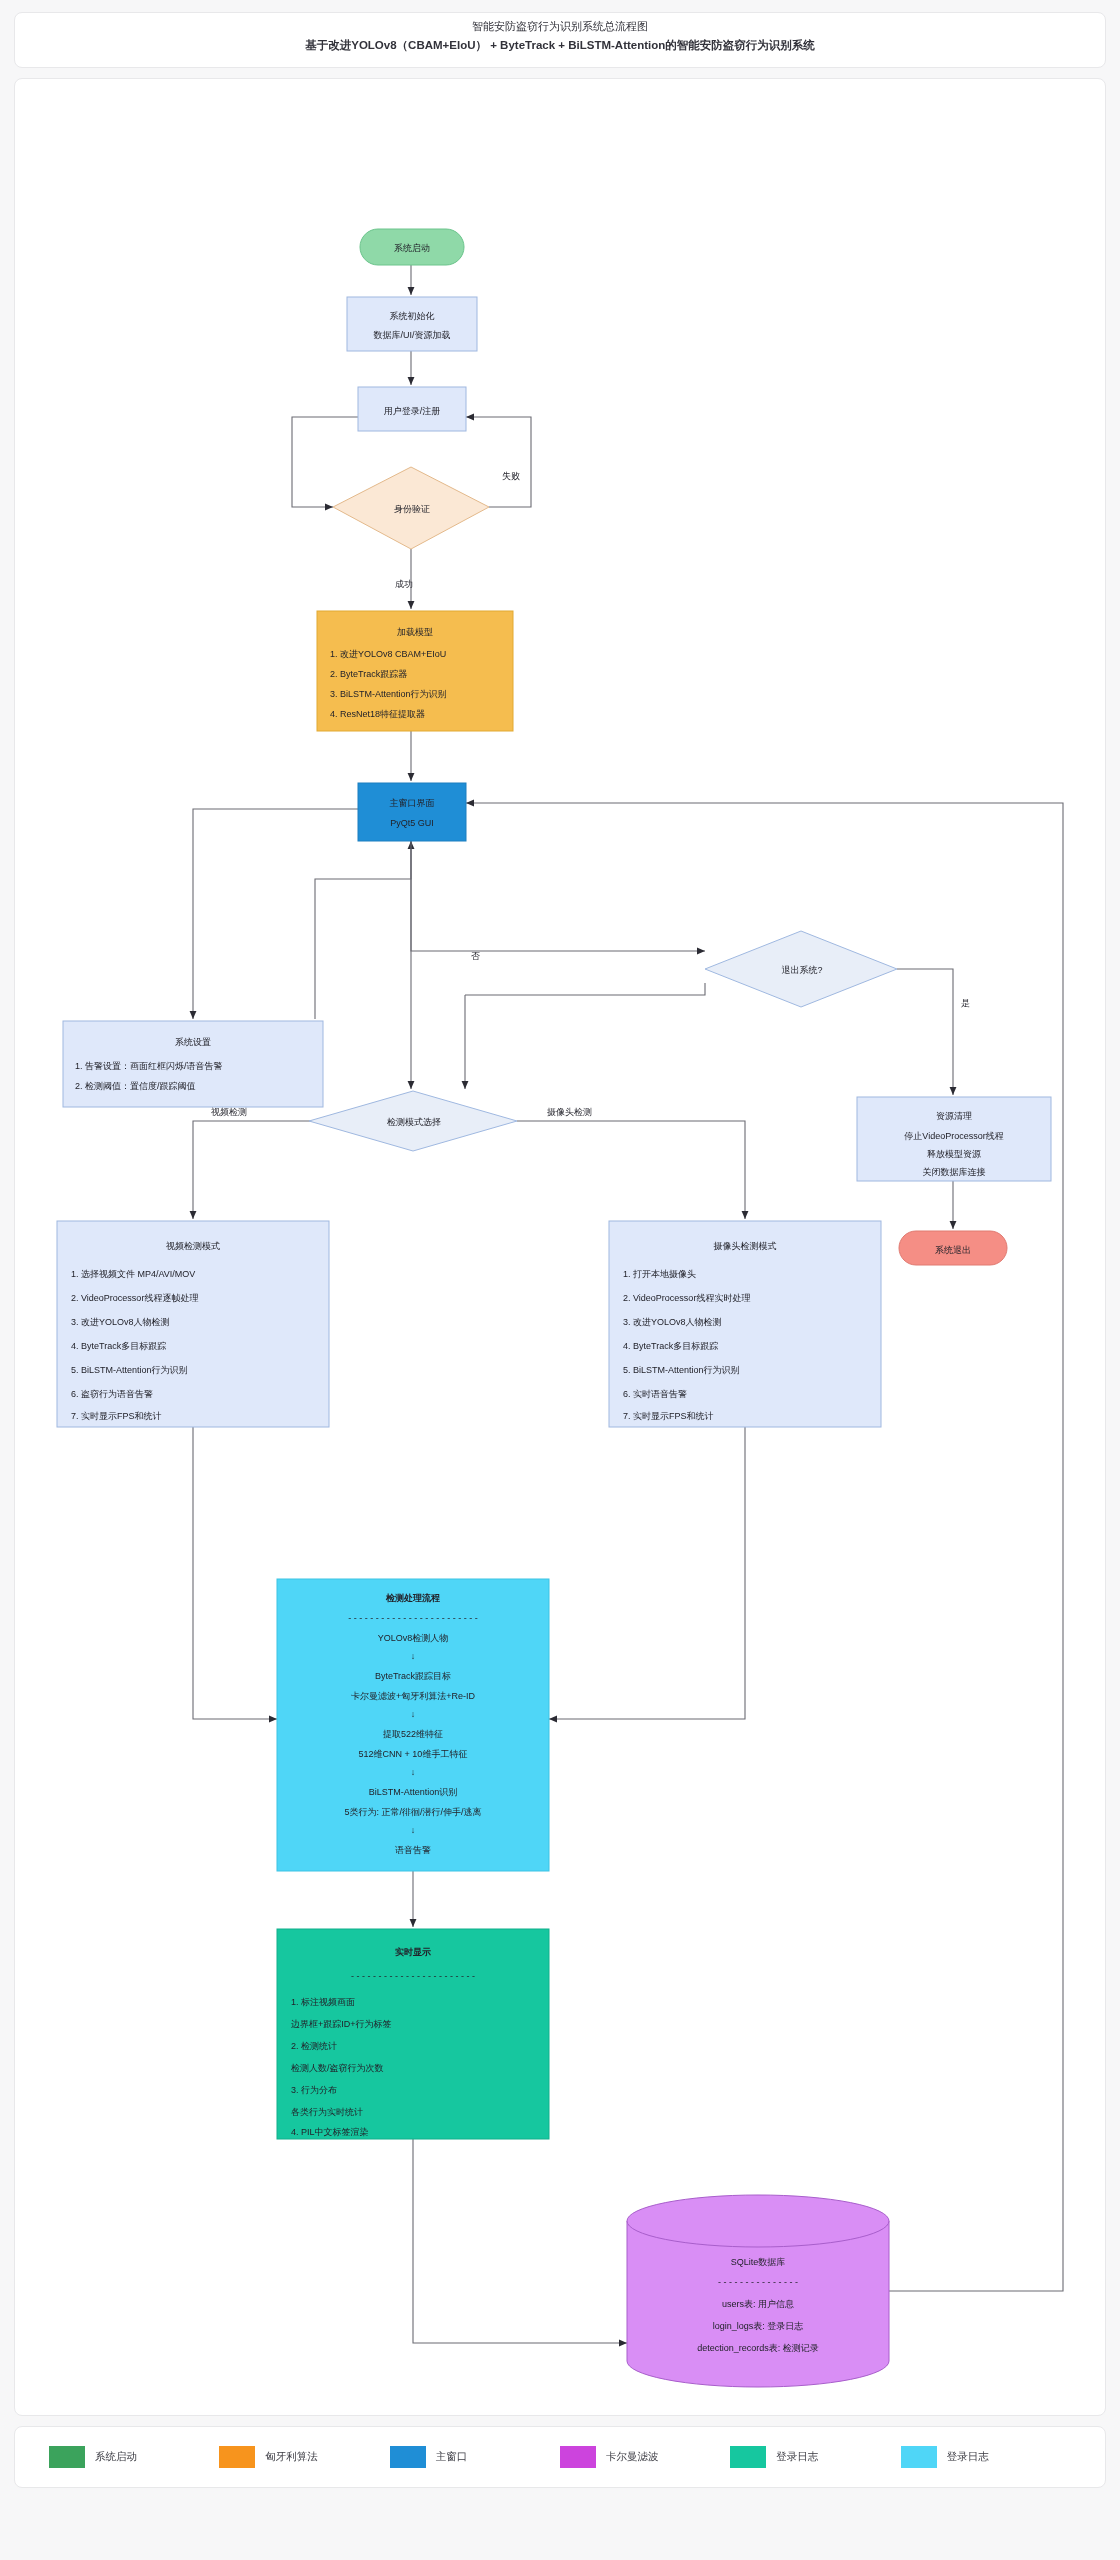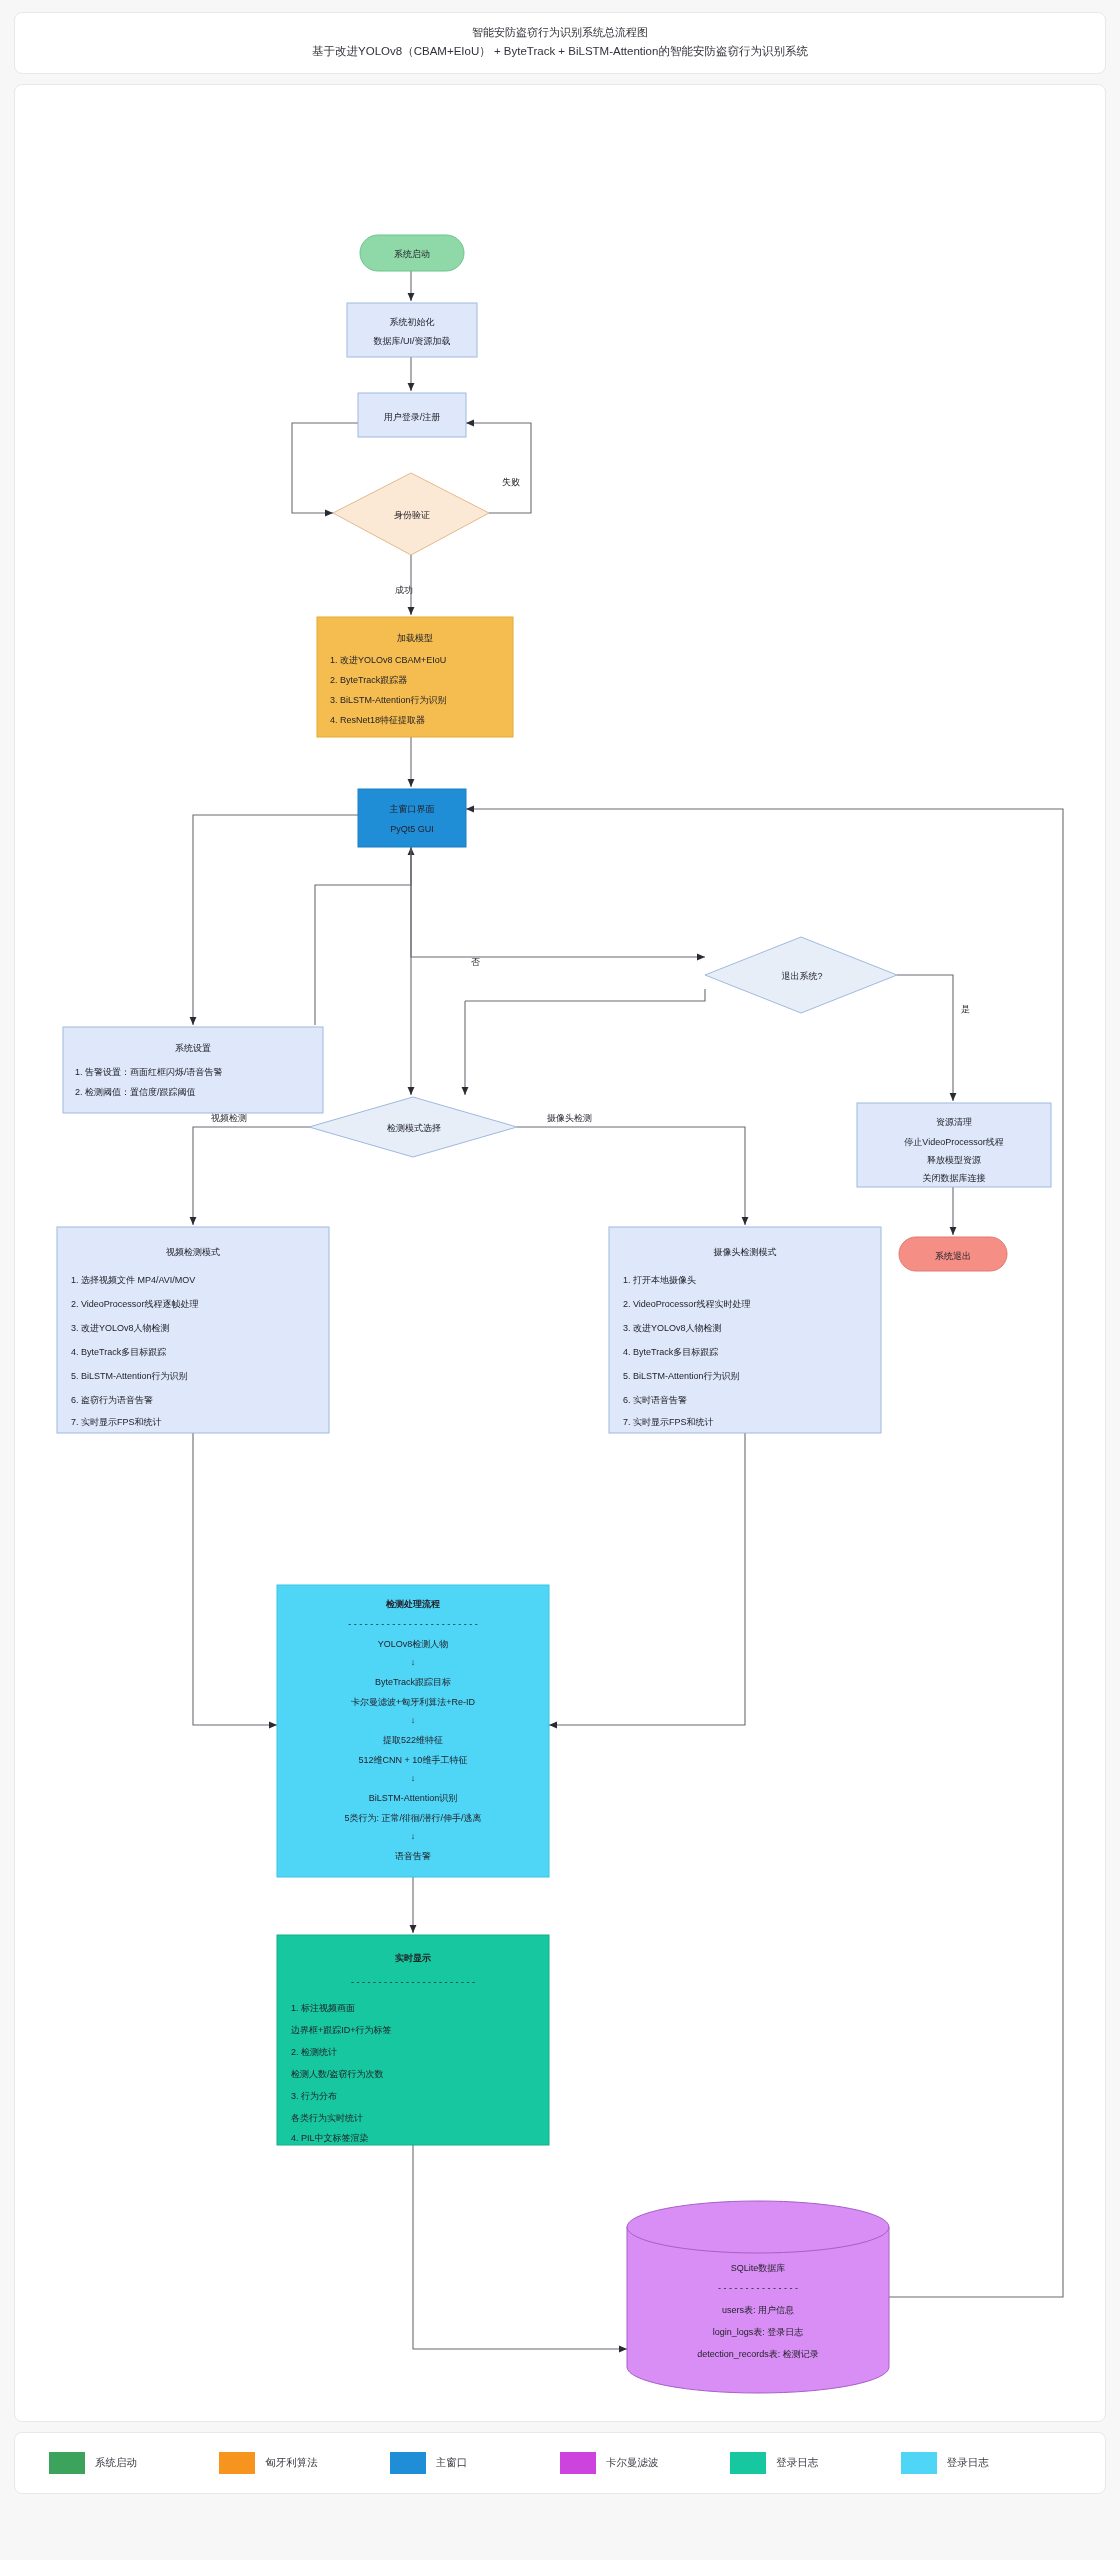--- a/index.html
+++ b/index.html
@@ -9,25 +9,25 @@
     font-family: "Liberation Sans", "DejaVu Sans", sans-serif;
   }
   body { width: 1120px; height: 2560px; position: relative; }
 
   .page { width: 1120px; height: 2560px; padding: 12px 14px; position: relative; }
 
   .title-card {
     background: #ffffff;
     border: 1px solid #e8e8ea;
     border-radius: 8px;
-    padding: 10px 12px 12px;
+    padding: 4px 12px 12px;
     text-align: center;
   }
   .title-main { font-size: 11px; color: #32323a; line-height: 1.7; }
-  .title-sub  { font-size: 11.5px; color: #32323a; line-height: 1.7; }
+  .title-sub  { font-size: 11.5px; color: #32323a; line-height: 1.7; font-weight: bold; }
 
   .canvas-card {
     margin-top: 10px;
     background: #ffffff;
     border: 1px solid #e8e8ea;
     border-radius: 8px;
     height: 2338px;
     position: relative;
     overflow: hidden;
   }

